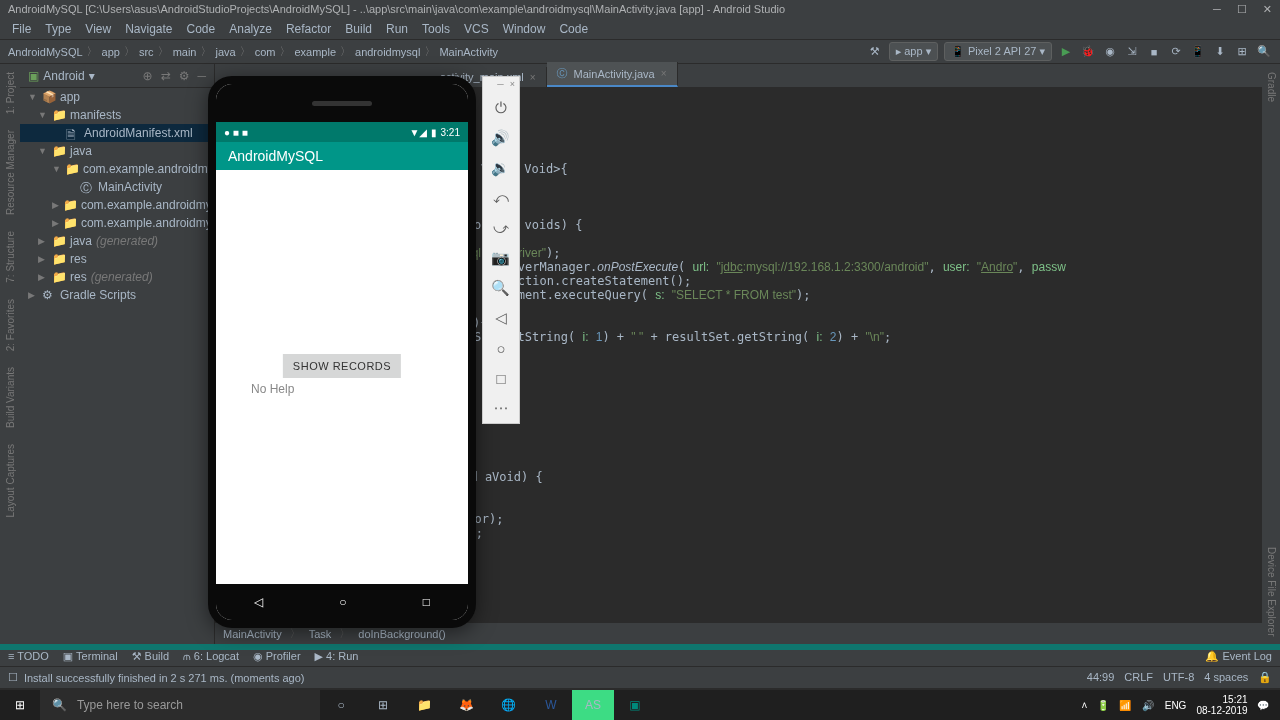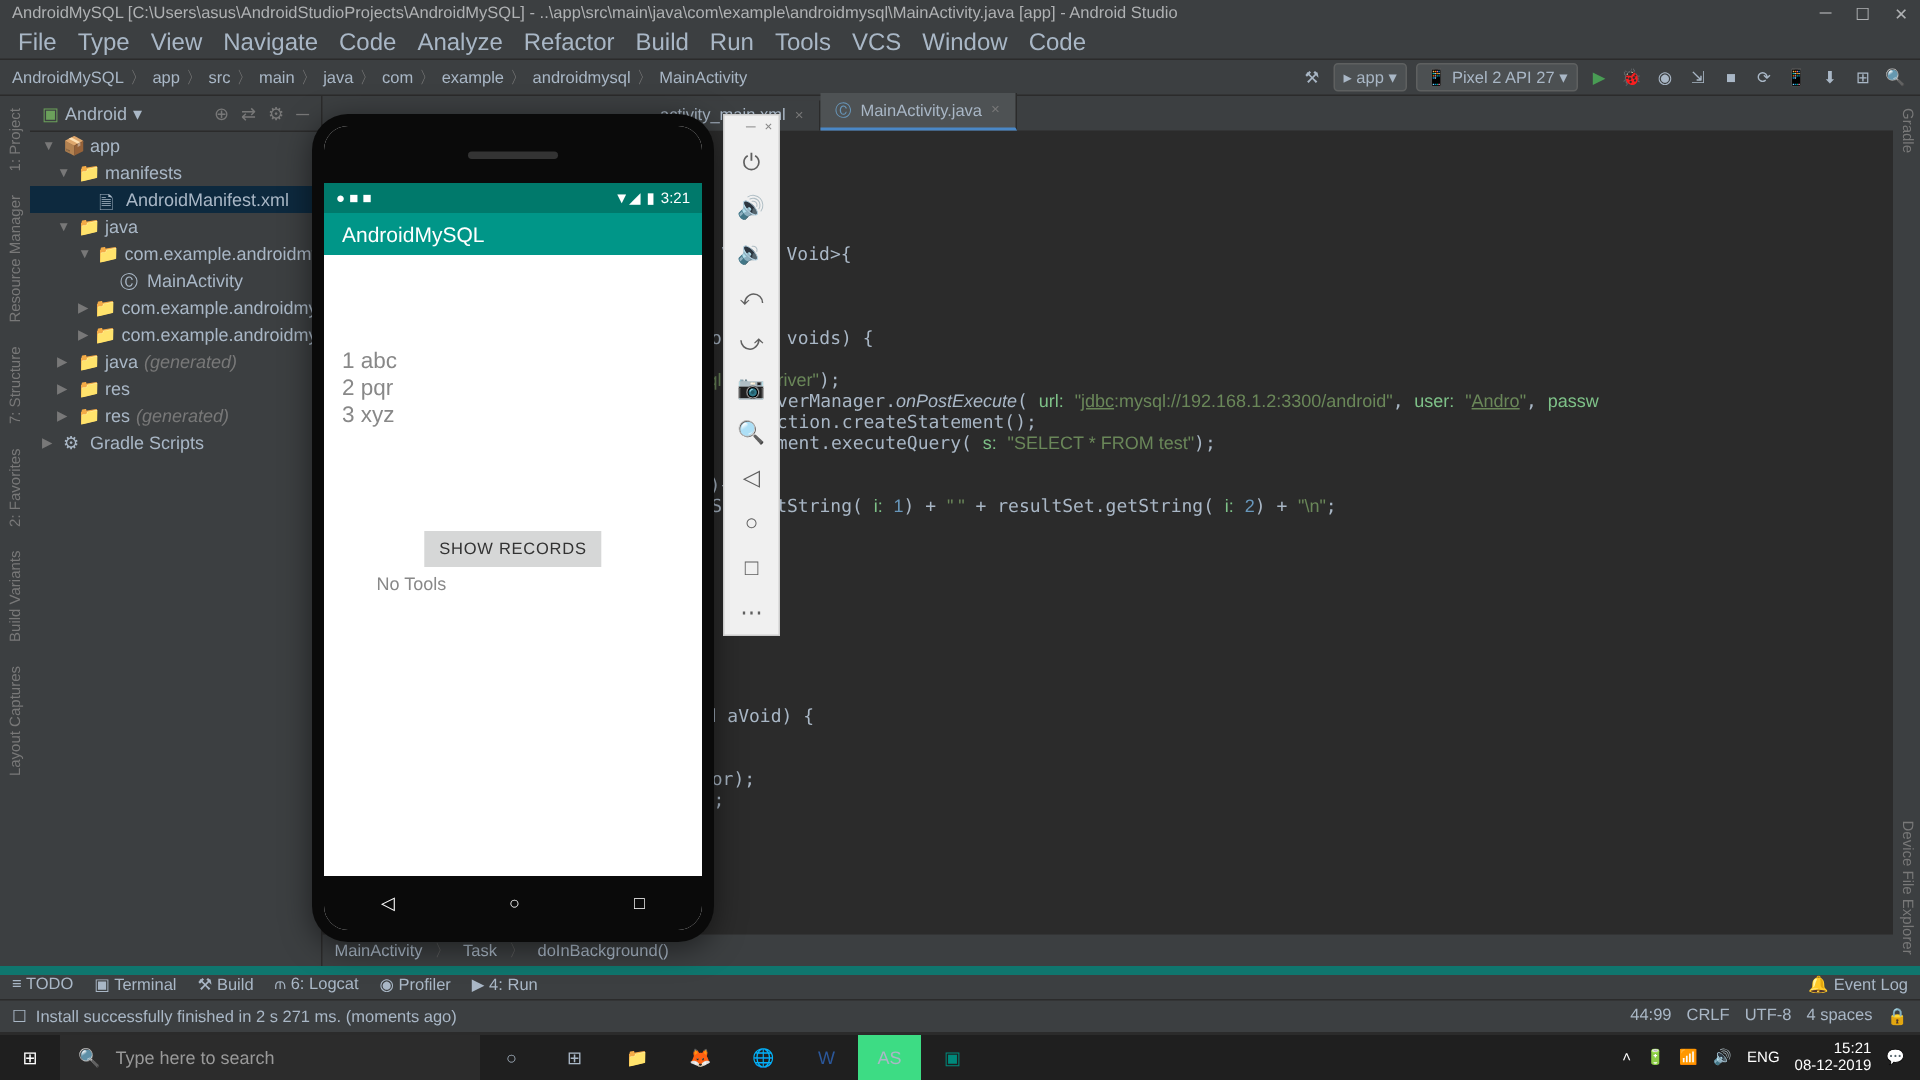--- a/index.html
+++ b/index.html
@@ -4,21 +4,21 @@
 <style>
 * { margin: 0; padding: 0; box-sizing: border-box; font-family: 'Segoe UI', sans-serif; }
 body { background: #2b2b2b; color: #a9b7c6; font-size: 12px; width: 1280px; height: 720px; overflow: hidden; position: relative; }
 
 
 .titlebar { height: 18px; background: #3c3f41; display: flex; align-items: center; padding: 0 8px; font-size: 11px; color: #afb1b3; }
 .titlebar .wc { margin-left: auto; display: flex; gap: 16px; }
 
 
 .menubar { height: 22px; background: #3c3f41; display: flex; align-items: center; padding: 0 6px; gap: 2px; border-bottom: 1px solid #2b2b2b; }
-.menubar span { padding: 2px 6px; font-size: 16px; cursor: pointer; }
+.menubar span { padding: 2px 6px; font-size: 12px; cursor: pointer; }
 
 
 .toolbar { height: 24px; background: #3c3f41; display: flex; align-items: center; padding: 0 8px; font-size: 11px; border-bottom: 1px solid #2b2b2b; }
 .toolbar .bc { display: flex; align-items: center; gap: 4px; }
 .toolbar .bc .sep { color: #787878; }
 .toolbar .right { margin-left: auto; display: flex; align-items: center; gap: 6px; }
 .toolbar .combo { background: #4c5052; border: 1px solid #5e6060; padding: 2px 6px; border-radius: 3px; font-size: 11px; }
 .toolbar .ico { width: 16px; height: 16px; display: inline-flex; align-items: center; justify-content: center; }
 
 
@@ -345,27 +345,22 @@
       <div class="r">
           <span>▼◢</span>
           <span>▮</span>
           <span>3:21</span>
         </div>
     </div>
     <div class="appbar">
       <span>AndroidMySQL</span>
     </div>
     <div class="content">
-      <div class="records">
-        <div>1 abc</div>
-        <div>2 pqr</div>
-        <div>3 xyz</div>
-      </div>
       <div class="btn">SHOW RECORDS</div>
-      <div class="err">No Tools</div>
+      <div class="err">No Help</div>
     </div>
     <div class="nav">
       <span>◁</span>
       <span>○</span>
       <span>□</span>
     </div>
   </div>
 </div>
 
 <div class="emubar">

